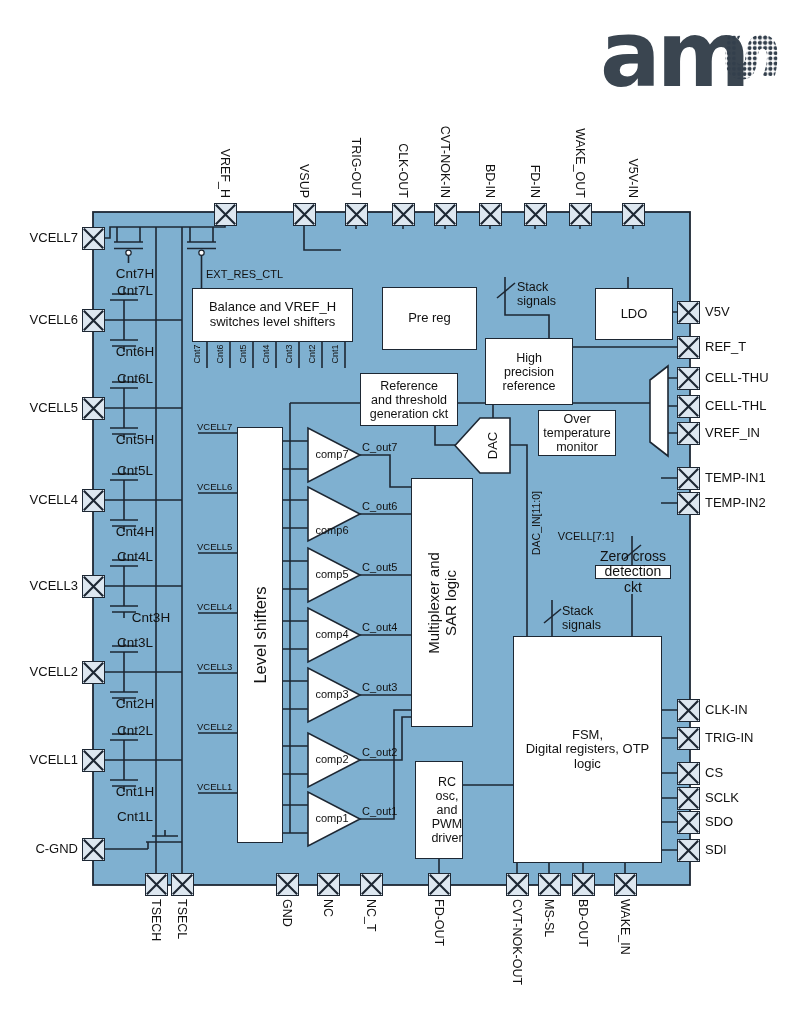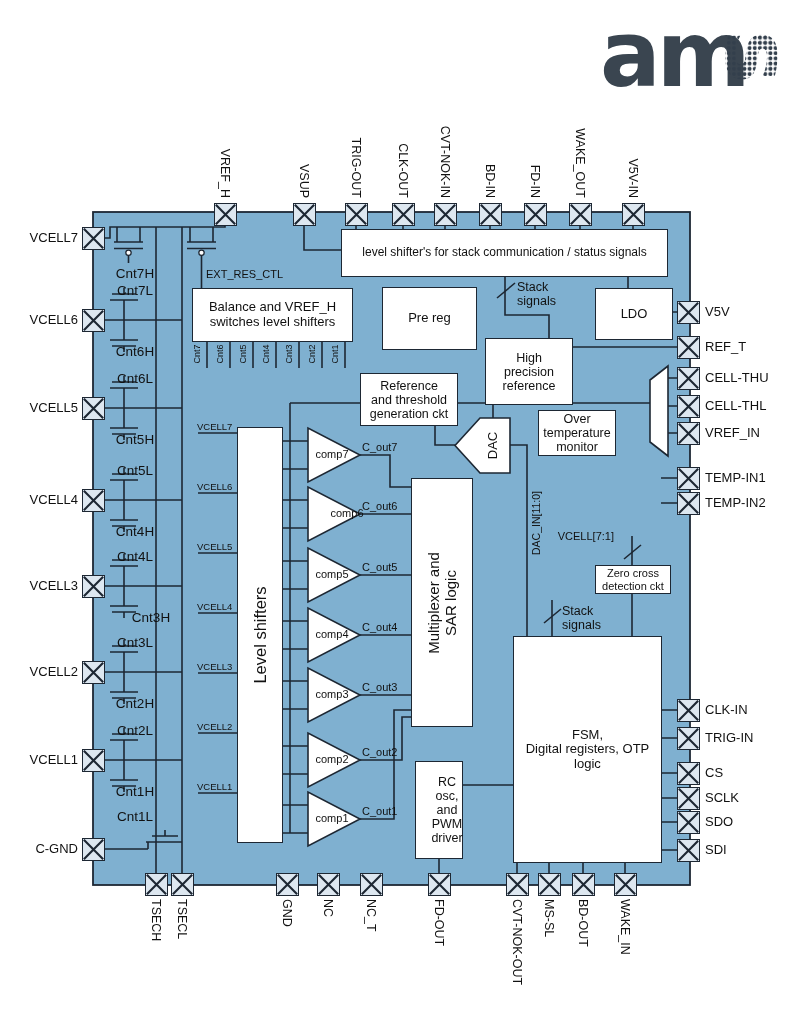--- a/index.html
+++ b/index.html
@@ -134,21 +134,20 @@
         <polygon points="308,428 308,482 360,455" fill="#ffffff" stroke="#1d2733" stroke-width="1.6"></polygon>
         <polygon points="308,487 308,541 360,514" fill="#ffffff" stroke="#1d2733" stroke-width="1.6"></polygon>
         <polygon points="308,548 308,602 360,575" fill="#ffffff" stroke="#1d2733" stroke-width="1.6"></polygon>
         <polygon points="308,608 308,662 360,635" fill="#ffffff" stroke="#1d2733" stroke-width="1.6"></polygon>
         <polygon points="308,668 308,722 360,695" fill="#ffffff" stroke="#1d2733" stroke-width="1.6"></polygon>
         <polygon points="308,733 308,787 360,760" fill="#ffffff" stroke="#1d2733" stroke-width="1.6"></polygon>
         <polygon points="308,792 308,846 360,819" fill="#ffffff" stroke="#1d2733" stroke-width="1.6"></polygon>
       </g>
   </svg>
 
-  <div class="box" style="left:341px;top:229px;width:327px;height:48px;font-size:12px;">level shifter's for stack communication / status signals</div>
 
   <div class="box" style="left:192px;top:288px;width:161px;height:54px;font-size:13px;">Balance and VREF_H
 switches level shifters</div>
 
   <div class="box" style="left:382px;top:287px;width:95px;height:63px;font-size:13px;">Pre reg</div>
 
   <div class="box" style="left:595px;top:288px;width:78px;height:52px;font-size:13px;">LDO</div>
 
   <div class="box" style="left:485px;top:338px;width:88px;height:67px;font-size:12.5px;">High
 precision
@@ -156,21 +155,21 @@
 
   <div class="box" style="left:360px;top:373px;width:98px;height:53px;font-size:12.5px;">Reference
 and threshold
 generation ckt</div>
 
   <div class="box" style="left:538px;top:410px;width:78px;height:46px;font-size:12.5px;">Over
 temperature
 monitor</div>
 
 
-  <div class="box" style="left:595px;top:565px;width:76px;height:29px;font-size:11px;">Zero cross
+  <div class="box" style="left:595px;top:565px;width:76px;height:14px;font-size:14px;">Zero cross
 detection ckt</div>
 
   <div class="box" style="left:237px;top:427px;width:46px;height:416px;">
     <div class="vcenter" style="width:416px;font-size:16.5px;">Level shifters</div>
   </div>
 
   <div class="box" style="left:411px;top:478px;width:62px;height:249px;">
     <div class="vcenter" style="width:249px;font-size:15px;">Multiplexer and
 SAR logic</div>
   </div>
@@ -435,21 +434,21 @@
       </div>
       <div class="plabel-h" style="left:705px;top:814px;width:110px;text-align:left;">SDO</div>
       <div class="pin" style="left:676.5px;top:838.5px;">
         <svg viewBox="0 0 20 20" preserveAspectRatio="none">
           <path d="M0.8 0.8 L19.2 19.2 M19.2 0.8 L0.8 19.2" stroke="#1d2733" stroke-width="2" fill="none"></path>
         </svg>
       </div>
       <div class="plabel-h" style="left:705px;top:842px;width:110px;text-align:left;">SDI</div>
       <div class="complbl" style="left:311px;top:448px;">comp7</div>
       <div class="coutlbl" style="left:362px;top:441px;">C_out7</div>
-      <div class="complbl" style="left:311px;top:507px;margin-left:15px;">comp6</div>
+      <div class="complbl" style="left:311px;top:524px;">comp6</div>
       <div class="coutlbl" style="left:362px;top:500px;">C_out6</div>
       <div class="complbl" style="left:311px;top:568px;">comp5</div>
       <div class="coutlbl" style="left:362px;top:561px;">C_out5</div>
       <div class="complbl" style="left:311px;top:628px;">comp4</div>
       <div class="coutlbl" style="left:362px;top:621px;">C_out4</div>
       <div class="complbl" style="left:311px;top:688px;">comp3</div>
       <div class="coutlbl" style="left:362px;top:681px;">C_out3</div>
       <div class="complbl" style="left:311px;top:753px;">comp2</div>
       <div class="coutlbl" style="left:362px;top:746px;">C_out2</div>
       <div class="complbl" style="left:311px;top:812px;">comp1</div>

